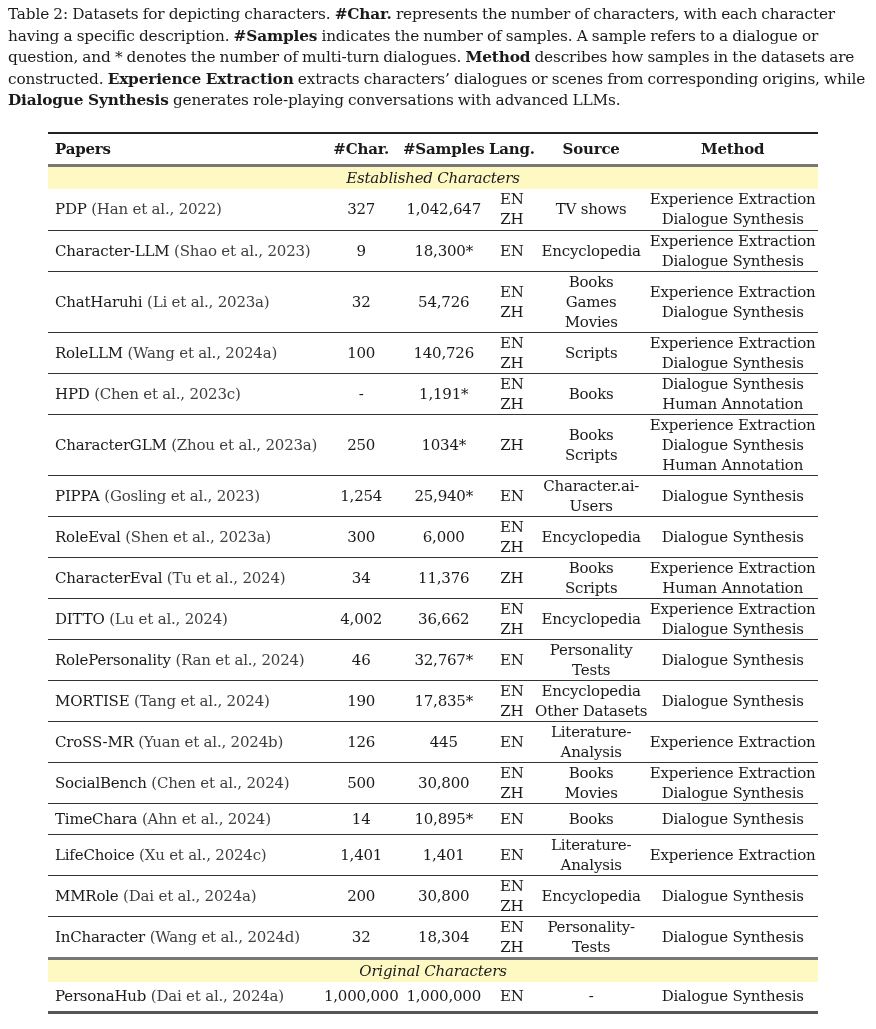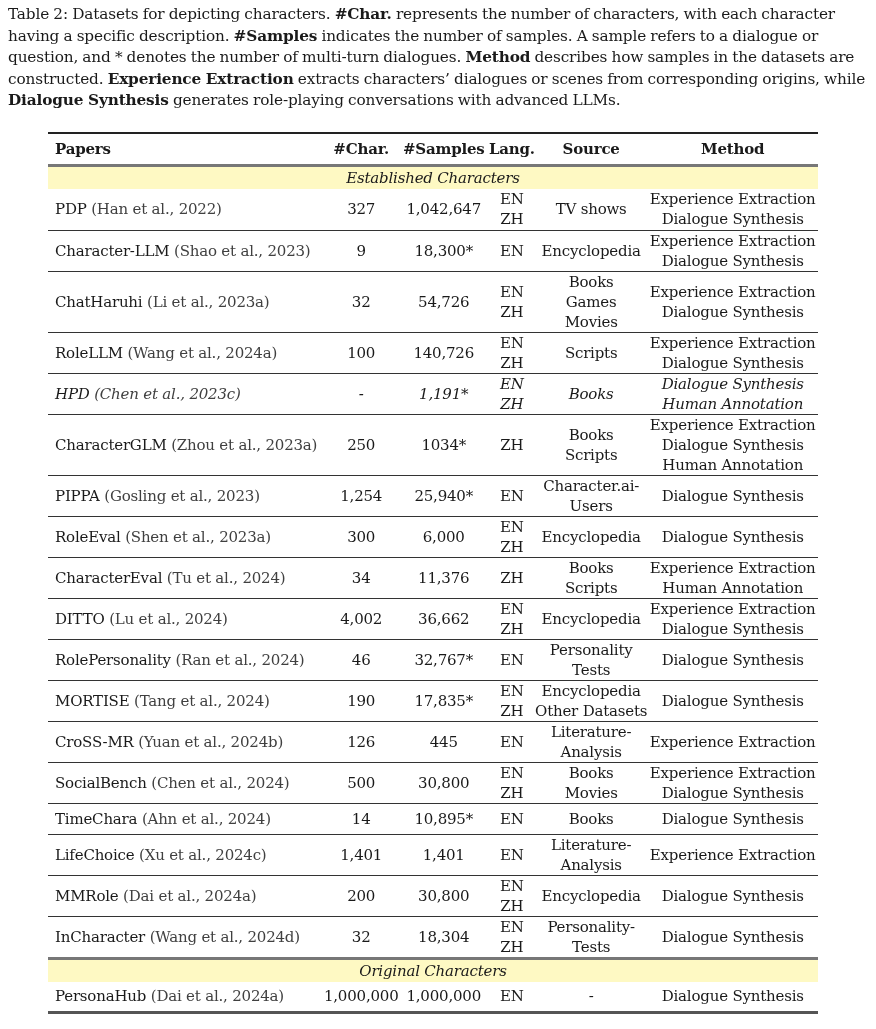--- a/index.html
+++ b/index.html
@@ -124,21 +124,21 @@
           <span class="line">ZH</span>
         </td>
         <td class="c-source">
           <span class="line">Scripts</span>
         </td>
         <td class="c-method">
           <span class="line">Experience Extraction</span>
           <span class="line">Dialogue Synthesis</span>
         </td>
       </tr>
-      <tr class="data" style="height: 41px; font-style: italic;">
+      <tr class="data" style="height: 41px;">
         <td class="c-paper"><span>HPD</span> <a class="cite">(Chen et al., 2023c)</a></td>
         <td class="c-char">-</td>
         <td class="c-samples">1,191*</td>
         <td class="c-lang">
           <span class="line">EN</span>
           <span class="line">ZH</span>
         </td>
         <td class="c-source">
           <span class="line">Books</span>
         </td>

